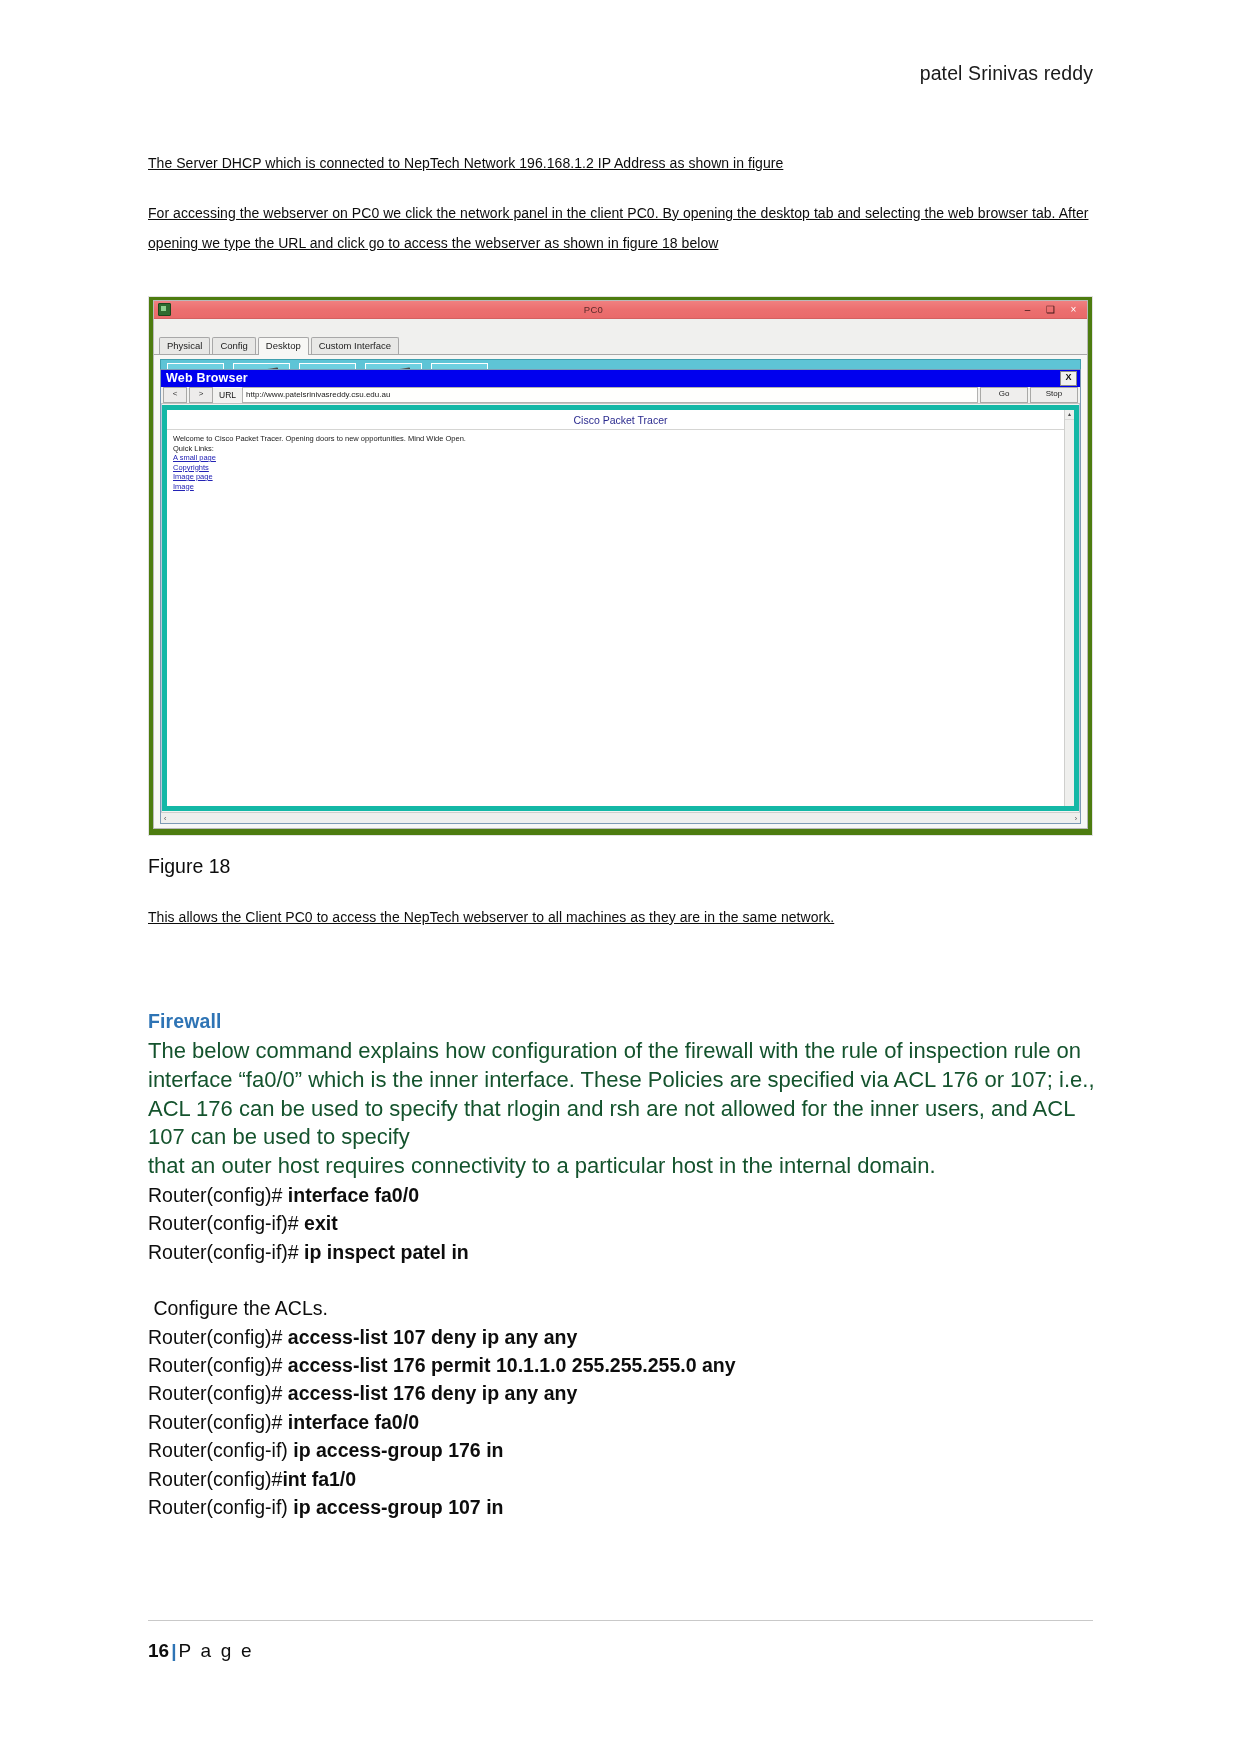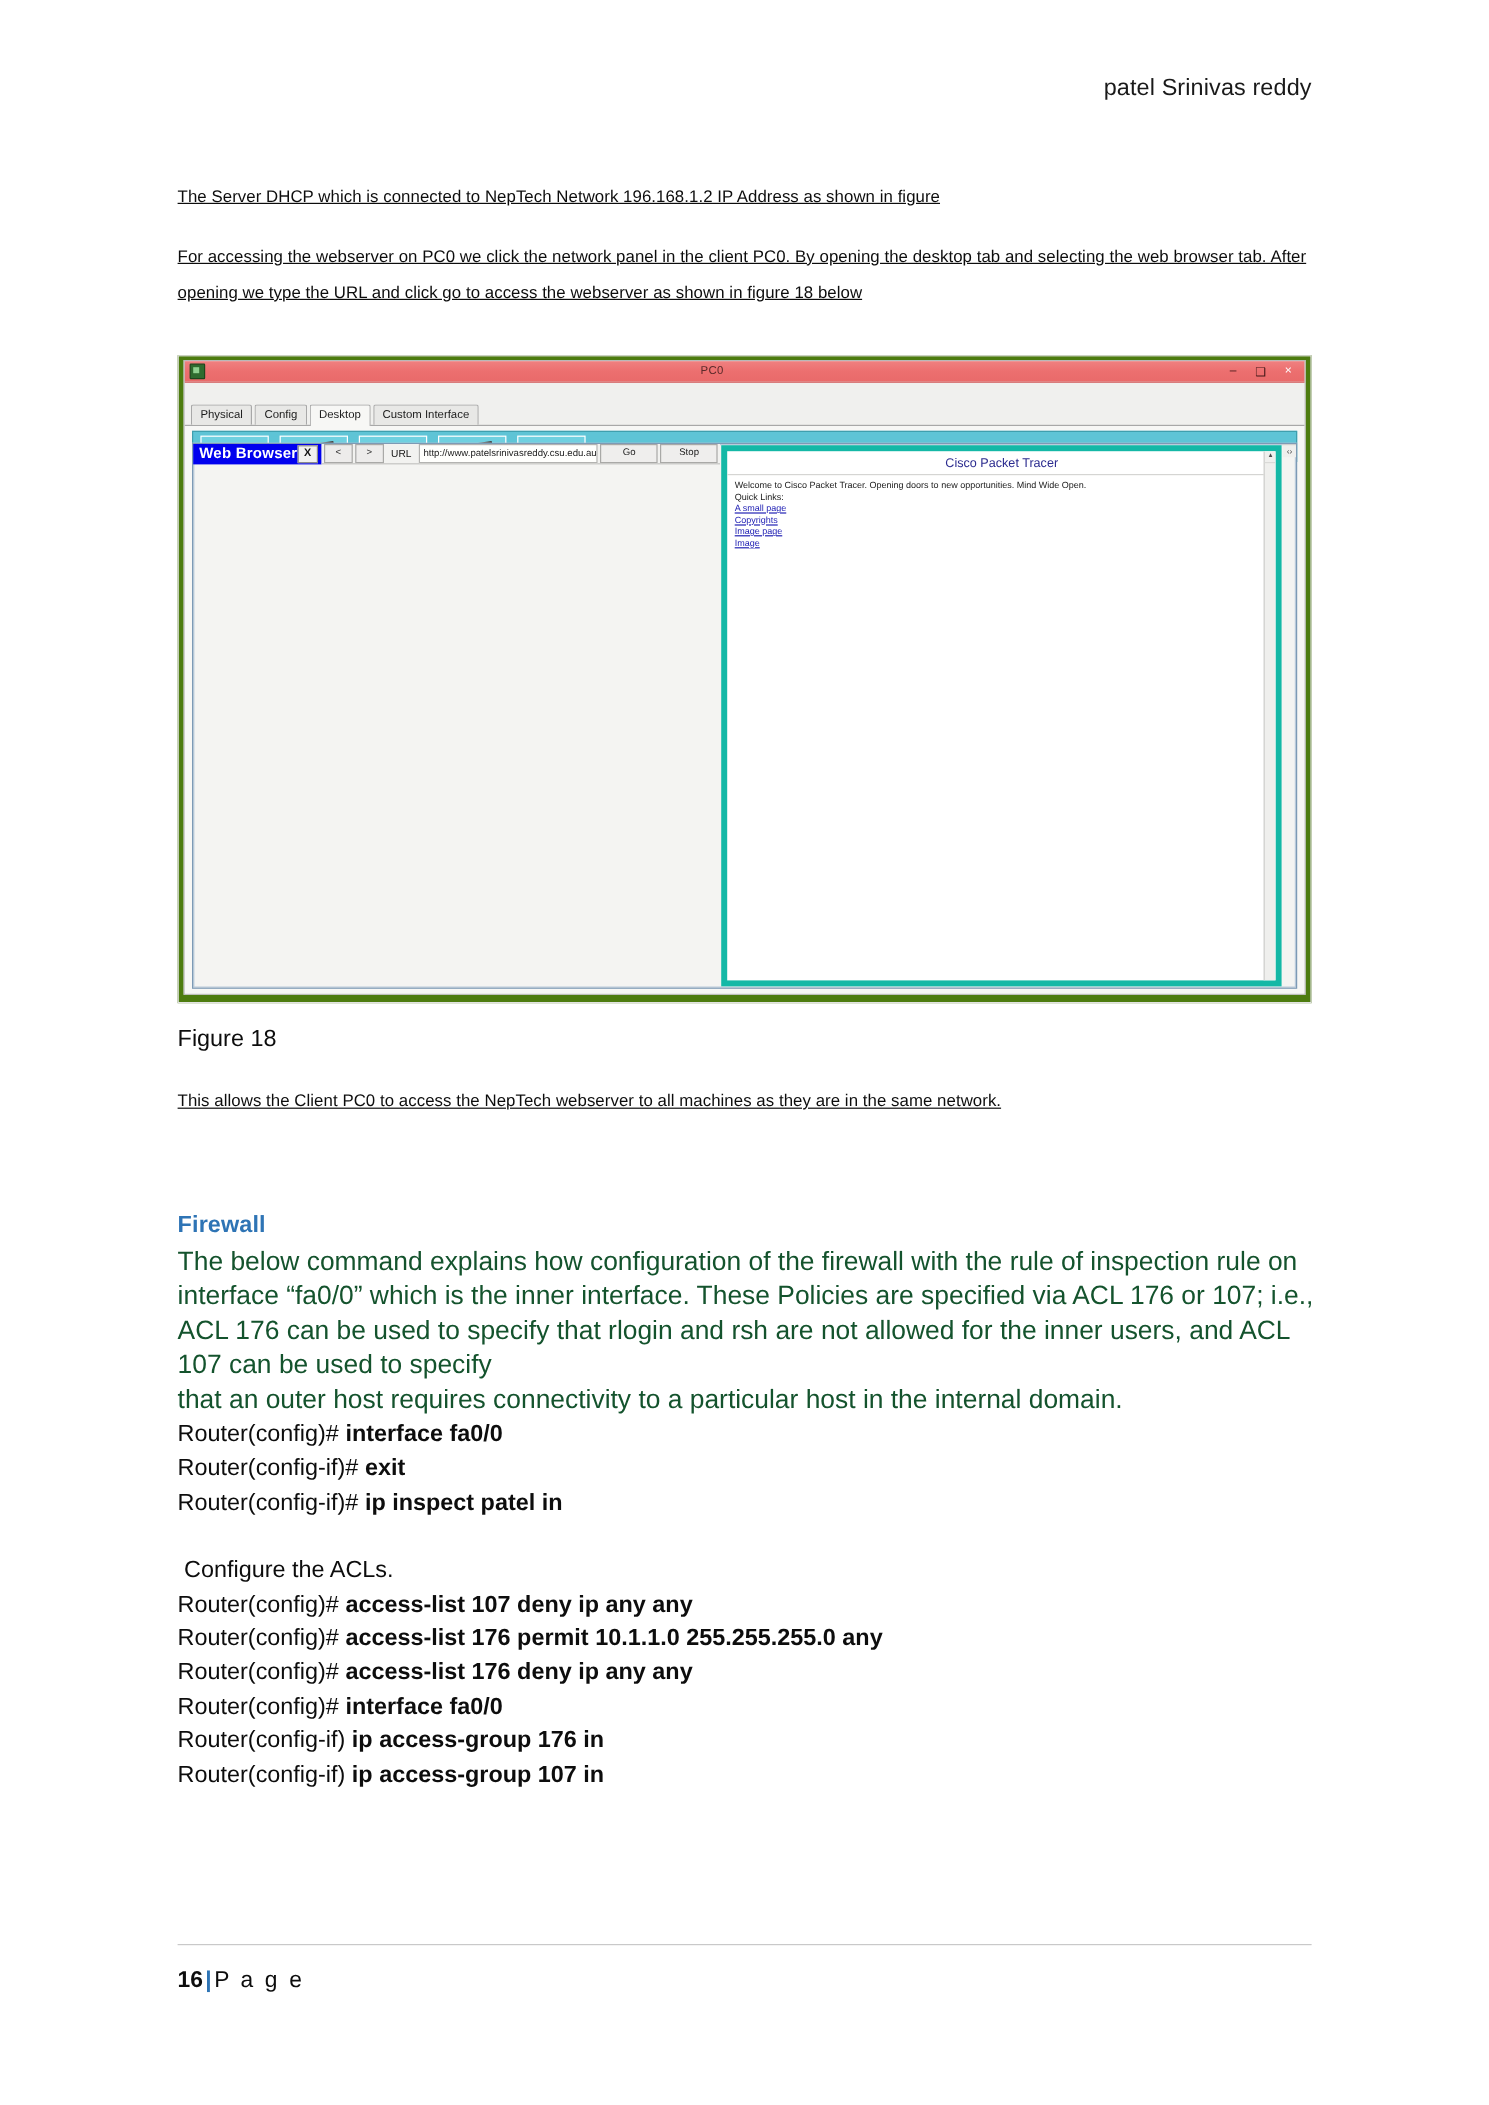--- a/index.html
+++ b/index.html
@@ -196,21 +196,21 @@
   
   .wb-window {
     position: absolute;
     left: 6px;
     top: 14px;
     right: 6px;
     bottom: 4px;
     background: #f4f4f2;
     border: 1px solid #7d9ab5;
     display: flex;
-    flex-direction: row;
+    flex-direction: column;
     box-shadow: 0 0 0 1px #b9cada inset;
   }
   .wb-titlebar {
     height: 17px;
     background: #0000ee;
     display: flex;
     align-items: center;
     justify-content: space-between;
     flex: none;
   }
@@ -503,20 +503,21 @@
 
     <div class="blank-line"></div>
 
     <div class="cmd-line"> Configure the ACLs.</div>
 
     <div class="cmd-line"><span>Router(config)# </span><b>access-list 107 deny ip any any</b></div>
     <div class="cmd-line"><span>Router(config)# </span><b>access-list 176 permit 10.1.1.0 255.255.255.0 any</b></div>
     <div class="cmd-line"><span>Router(config)# </span><b>access-list 176 deny ip any any</b></div>
     <div class="cmd-line"><span>Router(config)# </span><b>interface fa0/0</b></div>
     <div class="cmd-line"><span>Router(config-if) </span><b>ip access-group 176 in</b></div>
+    <div class="cmd-line"><span>Router(config)#</span><b>int fa1/0</b></div>
     <div class="cmd-line"><span>Router(config-if) </span><b>ip access-group 107 in</b></div>
   </div>
 
   <div class="footer-rule"></div>
   <div class="footer">
     <span class="pg-num">16</span><span class="sep">|</span><span class="pg-word">P a g e</span>
   </div>
 
 </div>
 

